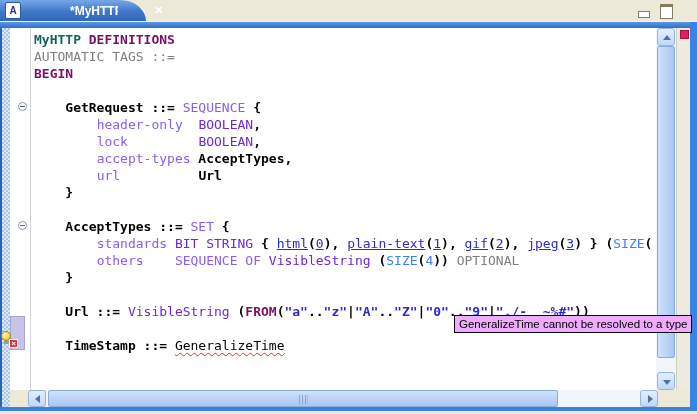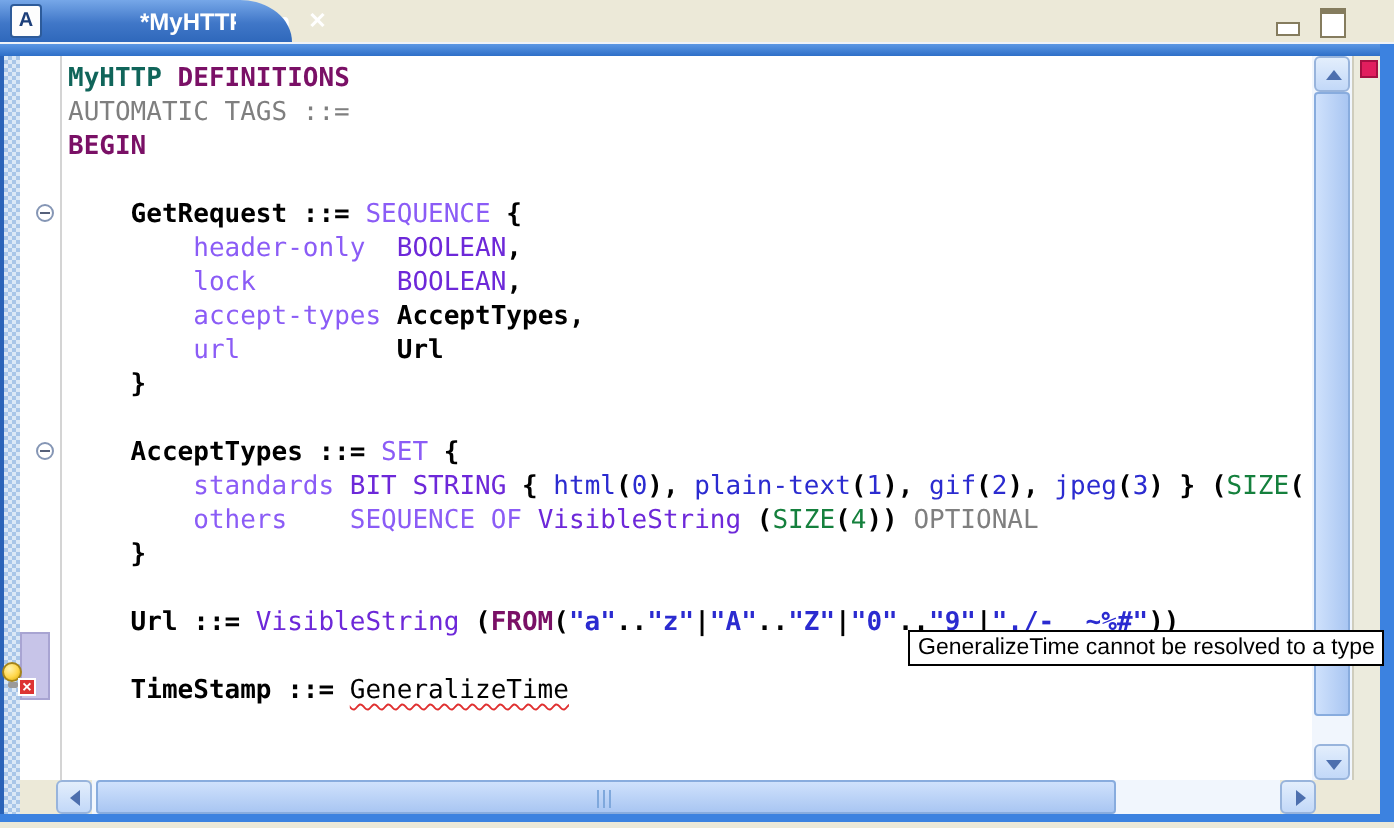--- a/index.html
+++ b/index.html
@@ -55,29 +55,29 @@
        overflow:hidden;cursor:text;}
   .code{position:absolute;left:0;top:3px;width:100%;
        font-family:"DejaVu Sans Mono",monospace;font-size:13px;line-height:17px;color:#000;}
   .cl{height:17px;white-space:pre;padding-left:3px;}
   .cl.cur{background:#e8f1fb;}
   .sg-k{color:#7a1066;font-weight:bold;}
   .sg-m{color:#10655a;font-weight:bold;}
   .sg-g{color:#7f7f7f;}
   .sg-o{color:#8b5cf6;}
   .sg-t{color:#6d28d9;}
-  .sg-b{color:#2b2bd0;}
+  .sg-b{color:#2b2bd0;text-decoration:underline;}
   .sg-s{color:#2b2bd0;font-weight:bold;}
-  .sg-n{color:#15803d;}
+  .sg-n{color:#3b82f6;}
   .sg-p{color:#000;font-weight:bold;}
   .sg-e{color:#000;text-decoration:underline wavy #e03030;text-decoration-thickness:1px;text-underline-offset:2px;}
   .caret{display:inline-block;width:2px;height:14px;background:#14142a;vertical-align:-2px;}
 
   
-  .tooltip{position:absolute;left:454px;top:315px;z-index:40;background:#ffffff;border:1px solid #000;
+  .tooltip{position:absolute;left:454px;top:315px;z-index:40;background:#f0abfc;border:1px solid #000;
        font-size:11.5px;color:#000;padding:2px 4px;white-space:nowrap;}
 
   
   .vscroll{position:absolute;left:656px;top:28px;width:20px;height:362px;background:#f1f6fd;}
   .sb-btn{position:absolute;background:linear-gradient(180deg,#e3eefc,#c2d8f8);
        border:1px solid #98b4dc;border-radius:3px;box-sizing:border-box;}
   .vscroll .up{left:1px;top:0;width:18px;height:18px;}
   .vscroll .down{left:1px;top:344px;width:18px;height:18px;}
   .vthumb{position:absolute;left:1px;top:18px;width:18px;height:312px;
        background:linear-gradient(90deg,#cfe1fc,#a9c6f2);border:1px solid #88acde;border-radius:2px;box-sizing:border-box;}

